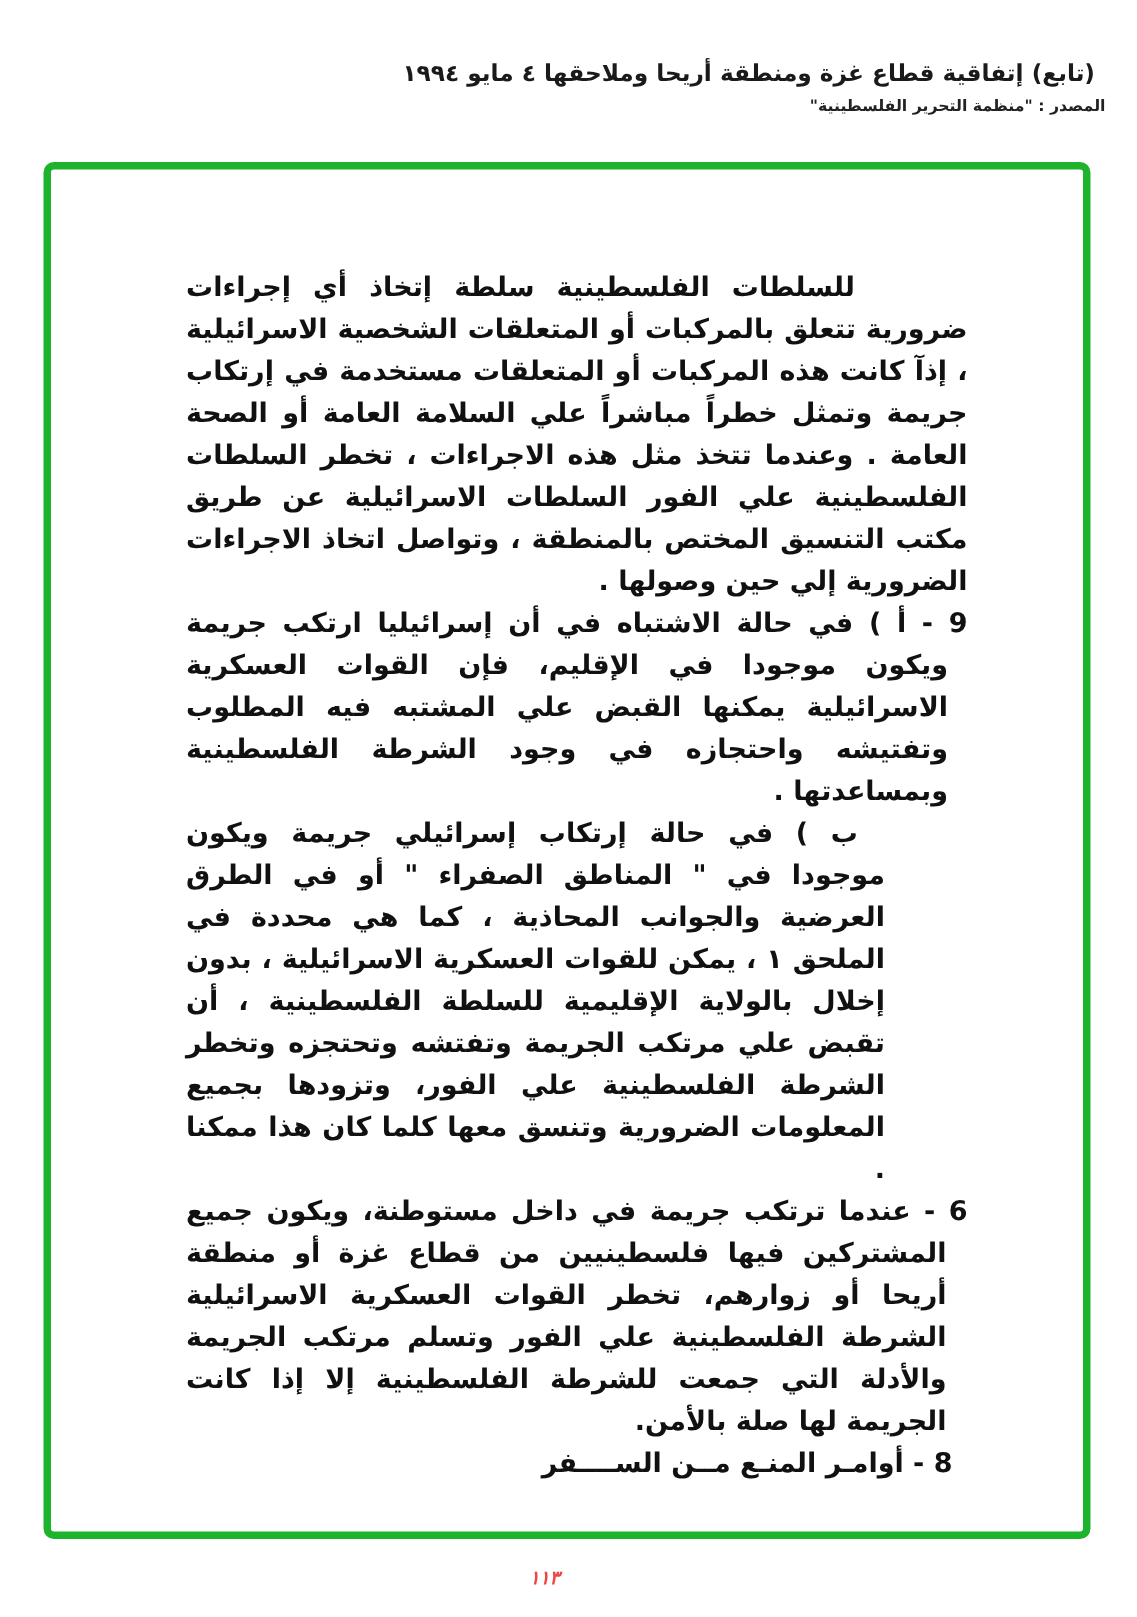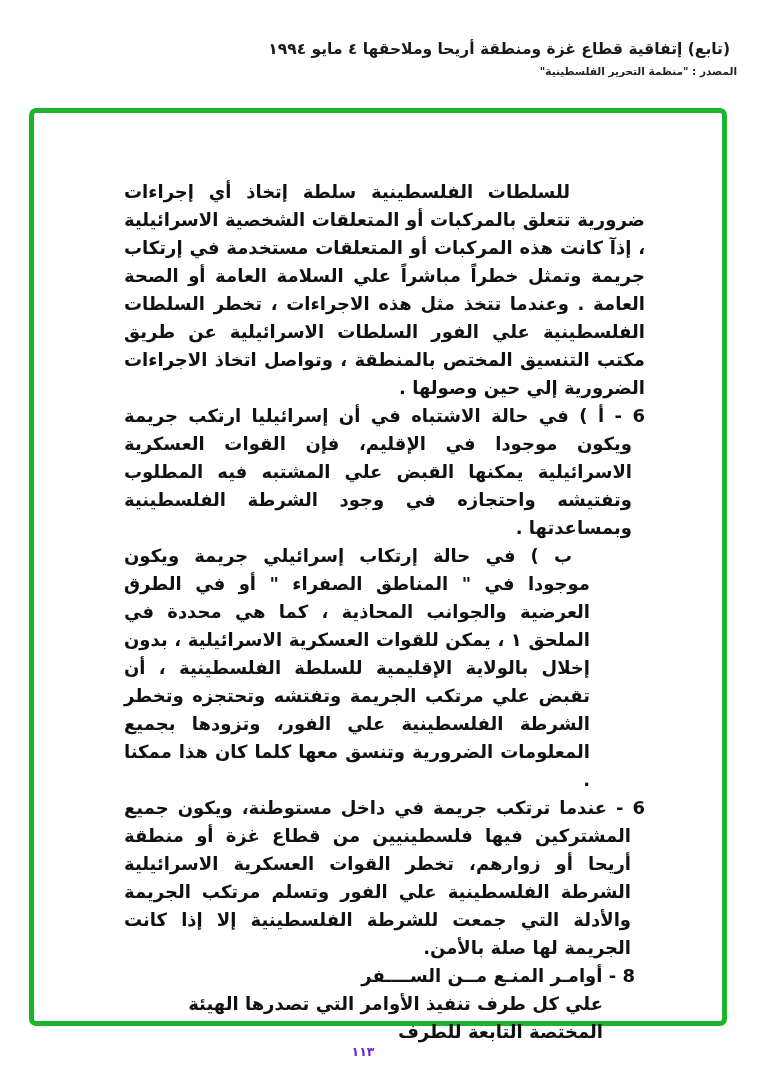--- a/index.html
+++ b/index.html
@@ -101,39 +101,39 @@
   
   .page-number {
     position: absolute;
     top: 1044px;
     left: 0;
     width: 726px;          
     text-align: center;
     direction: rtl;
     font-size: 12.5px;
     font-weight: bold;
-    color: #6d28d9;
+    color: #ef4444;
+    font-style: italic;
   }
 </style>
 </head>
 <body>
 
 <div class="page">
 
   <div class="header">
     <div class="header-title">(تابع) إتفاقية قطاع غزة ومنطقة أريحا وملاحقها ٤ مايو ١٩٩٤</div>
     <div class="header-source">المصدر :  "منظمة التحرير الفلسطينية"</div>
   </div>
 
   <div class="doc-frame">
     <div class="doc-text">
       <p class="p-continuation">للسلطات الفلسطينية سلطة إتخاذ أي إجراءات ضرورية تتعلق بالمركبات أو المتعلقات الشخصية الاسرائيلية ، إذآ كانت هذه المركبات أو المتعلقات مستخدمة في إرتكاب جريمة وتمثل خطراً مباشراً علي السلامة العامة أو الصحة العامة . وعندما تتخذ مثل هذه الاجراءات ، تخطر السلطات الفلسطينية علي الفور السلطات الاسرائيلية عن طريق مكتب التنسيق المختص بالمنطقة ، وتواصل اتخاذ الاجراءات الضرورية إلي حين وصولها .</p>
-      <p class="p-item-3a">6 - أ ) في حالة الاشتباه في أن إسرائيليا ارتكب جريمة ويكون موجودا في الإقليم، فإن القوات العسكرية الاسرائيلية يمكنها القبض علي المشتبه فيه المطلوب وتفتيشه واحتجازه في وجود الشرطة الفلسطينية وبمساعدتها .</p>
+      <p class="p-item-3a">9 - أ ) في حالة الاشتباه في أن إسرائيليا ارتكب جريمة ويكون موجودا في الإقليم، فإن القوات العسكرية الاسرائيلية يمكنها القبض علي المشتبه فيه المطلوب وتفتيشه واحتجازه في وجود الشرطة الفلسطينية وبمساعدتها .</p>
       <p class="p-item-b">ب ) في حالة إرتكاب إسرائيلي جريمة ويكون موجودا في " المناطق الصفراء " أو في الطرق العرضية والجوانب المحاذية ، كما هي محددة في الملحق ١ ، يمكن للقوات العسكرية الاسرائيلية ، بدون إخلال بالولاية الإقليمية للسلطة الفلسطينية ، أن تقبض علي مرتكب الجريمة وتفتشه وتحتجزه وتخطر الشرطة الفلسطينية علي الفور، وتزودها بجميع المعلومات الضرورية وتنسق معها كلما كان هذا ممكنا .</p>
       <p class="p-item-4">6 - عندما ترتكب جريمة في داخل مستوطنة، ويكون جميع المشتركين فيها فلسطينيين من قطاع غزة أو منطقة أريحا أو زوارهم، تخطر القوات العسكرية الاسرائيلية الشرطة الفلسطينية علي الفور وتسلم مرتكب الجريمة والأدلة التي جمعت للشرطة الفلسطينية إلا إذا كانت الجريمة لها صلة بالأمن.</p>
       <p class="p-item-5">8 - أوامـر المنـع مــن الســــفر</p>
-      <p class="p-closing">علي كل طرف تنفيذ الأوامر التي تصدرها الهيئة المختصة التابعة للطرف</p>
     </div>
   </div>
 
   <div class="page-number">١١٣</div>
 
 </div>
 
 </body></html>

